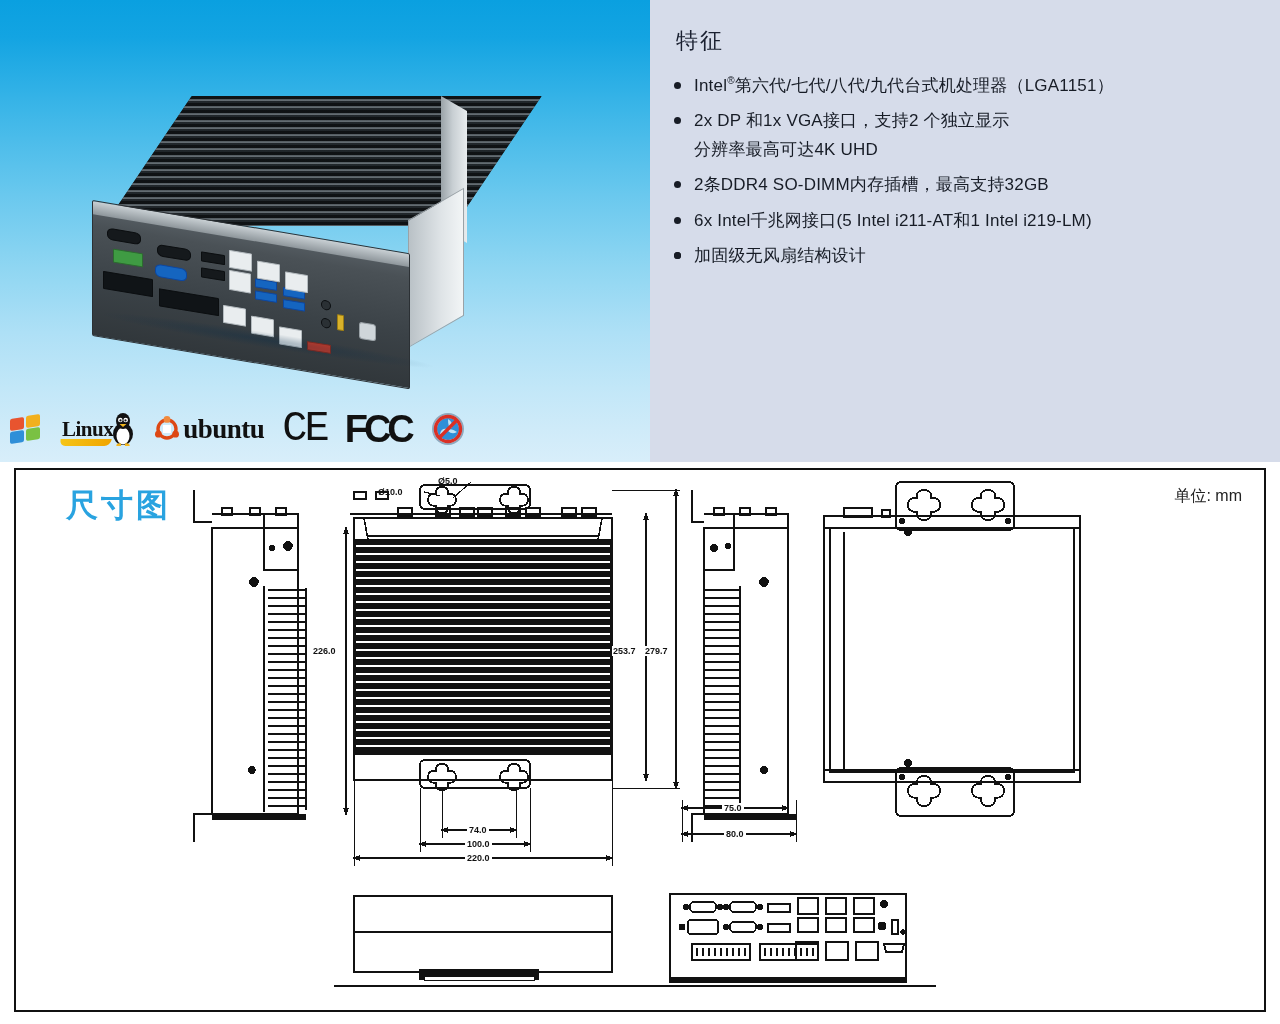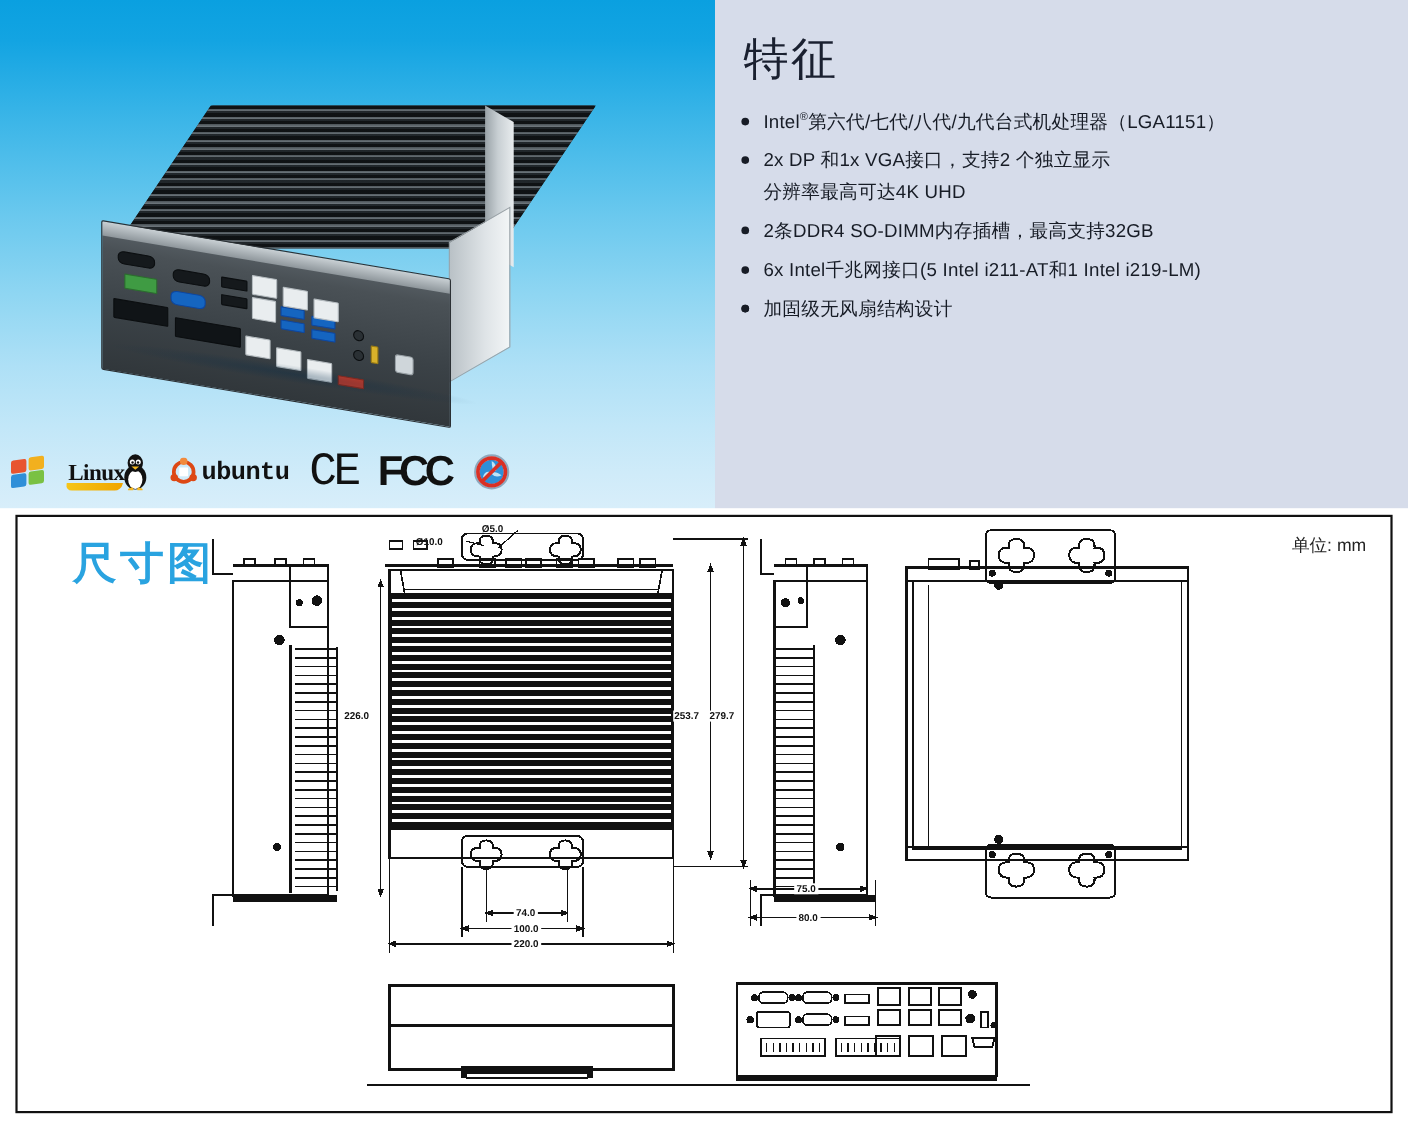--- a/index.html
+++ b/index.html
@@ -96,37 +96,37 @@
     font-family:"Liberation Serif", serif; font-weight:bold; font-size:21px;
     color:#111; letter-spacing:-.5px; position:relative;
   }
   .linux-underline {
     position:absolute; left:-2px; bottom:-4px; width:100%; height:7px;
     background: linear-gradient(90deg,#f5c518,#f0a500);
     border-radius:0 0 6px 6px; transform: skewX(-12deg);
   }
   .tux { width:26px; height:34px; margin-left:-3px; }
   .ubuntu-word {
-    font-family:Liberation Mono, monospace; font-weight:bold; font-size:23px;
+    font-family:Liberation Serif, serif; font-weight:bold; font-size:27px;
     color:#111; letter-spacing:-.5px;
   }
   .ce-mark { font-family:Liberation Mono, monospace; font-size:42px; font-weight:400;
              color:#111; letter-spacing:-3px; line-height:1; }
   .fcc-mark { font-family:"Liberation Sans", sans-serif; font-size:38px; font-weight:bold;
               color:#111; letter-spacing:-4px; line-height:1; }
   .nofan { width:34px; height:34px; }
 
   
   #features-panel {
     width: 630px; height: 462px;
     background: #d6dcea;
     padding: 26px 0 0 22px;
   }
   #features-title {
-    font-size: 41px; color: #1a2030; font-weight: 400;
+    font-size: 22px; color: #1a2030; font-weight: 400;
     letter-spacing: 2px; margin-bottom: 18px; padding-left: 4px;
   }
   ul#features-list { list-style: none; }
   ul#features-list li {
     position: relative; padding-left: 22px;
     font-size: 17px; color: #171c26; line-height: 1.42;
     margin-bottom: 11px; letter-spacing: .2px;
   }
   ul#features-list li .dot {
     position:absolute; left:2px; top:8px; width:7px; height:7px;
@@ -138,21 +138,21 @@
   sup.reg { font-size: 10px; vertical-align: super; }
 
   
   #dim-section {
     position: absolute; left: 14px; top: 468px;
     width: 1252px; height: 544px;
     border: 2px solid #111; background:#fff;
   }
   #dim-title {
     position:absolute; left:50px; top:14px;
-    font-size: 40px; font-weight: bold; color:#29a3e0; letter-spacing:3px;
+    font-size: 32px; font-weight: bold; color:#29a3e0; letter-spacing:3px;
   }
   #dim-unit {
     position:absolute; right:22px; top:16px;
     font-size:16px; color:#222;
   }
   #dim-canvas { position:absolute; left:0; top:0; width:1252px; height:544px; }
   .dlabel {
     position:absolute; font-family:"Liberation Sans", sans-serif;
     font-size:9px; font-weight:bold; color:#111; white-space:nowrap;
   }

